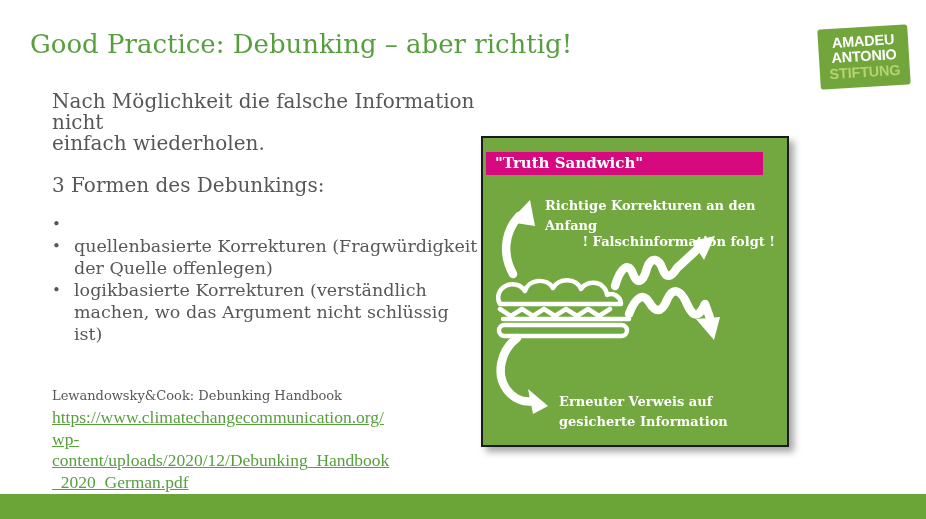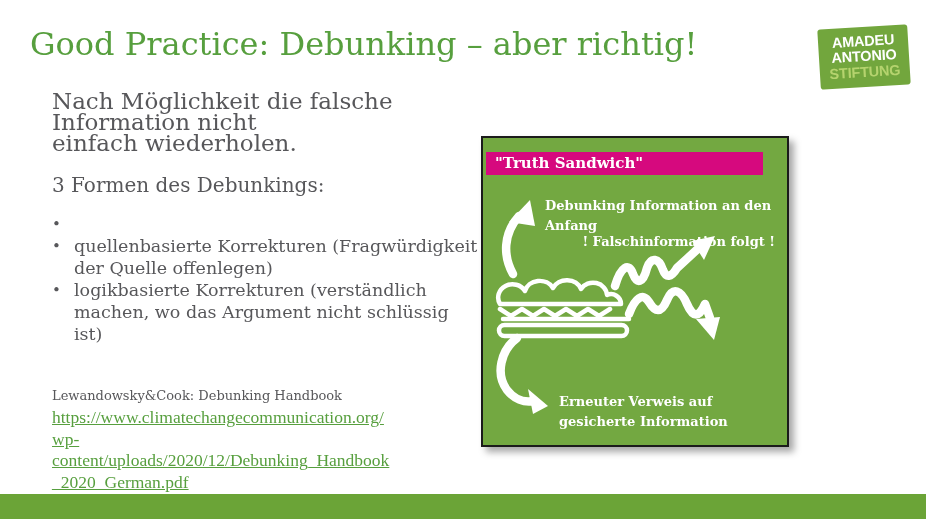--- a/index.html
+++ b/index.html
@@ -1,33 +1,33 @@
 <!DOCTYPE html>
 <html><head>
 <meta charset="utf-8">
 <style>
   html,body{margin:0;padding:0;background:#fff;}
   .slide{position:relative;width:926px;height:519px;background:#ffffff;overflow:hidden;
          font-family:"DejaVu Serif", serif;}
   .ml{white-space:pre-line;}
 
   
-  .title{position:absolute;left:30px;top:28px;font-size:32px;line-height:32px;
+  .title{position:absolute;left:30px;top:28px;font-size:26px;line-height:32px;
          color:#579f3e;}
 
   
   .logo{position:absolute;left:819px;top:27px;width:90px;height:60px;background:#72a63d;
         border-radius:3px;transform:rotate(-3.5deg);display:flex;flex-direction:column;
         align-items:center;justify-content:center;
         font-family:"Liberation Sans", sans-serif;font-weight:bold;}
   .logo div{font-size:14.5px;line-height:15.5px;letter-spacing:-0.2px;color:#ffffff;}
   .logo .lt{color:#b5d36e;}
 
   
-  .p1{position:absolute;left:52px;top:91px;width:440px;font-size:23px;line-height:21px;color:#57575a;}
+  .p1{position:absolute;left:52px;top:91px;width:440px;font-size:20px;line-height:21px;color:#57575a;}
   .h2{position:absolute;left:52px;top:175px;width:440px;font-size:20px;line-height:21px;color:#57575a;}
   .bullets{position:absolute;left:52px;top:213px;width:445px;margin:0;padding:0;list-style:none;
            font-size:17.5px;line-height:22px;color:#57575a;}
   .bullets li{display:flex;}
   .bullets .marker{width:22px;flex:0 0 22px;font-size:15px;}
   .source{position:absolute;left:52px;top:385px;width:440px;font-size:13px;line-height:21px;color:#57575a;}
   .link{position:absolute;left:52px;top:407px;width:445px;font-size:17.5px;line-height:21.5px;
         color:#579f3e;text-decoration:underline;cursor:pointer;font-family:Liberation Serif, serif;}
 
   
@@ -120,21 +120,21 @@
 
       <g>
         <path class="sand" d="M17,166 a14,13 0 0 1 25,-13 a15,13 0 0 1 28,-3 a15,13 0 0 1 28,1 a14,13 0 0 1 26,6 a10,10 0 0 1 14,9 Z"></path>
         <path class="sand" d="M17,171 l11,7 11,-7 11,7 11,-7 11,7 11,-7 11,7 11,-7 11,7 11,-7"></path>
         <path class="sand" d="M20,181 L146,181"></path>
         <rect class="bb" x="16" y="187" width="128" height="11" rx="5.5"></rect>
       </g>
     </svg>
 
     <div class="banner">"Truth Sandwich"</div>
-    <div class="glabel lab1 ml">Debunking Information an den
+    <div class="glabel lab1 ml">Richtige Korrekturen an den
 Anfang</div>
     <div class="glabel lab2 ml">! Falschinformation folgt !</div>
     <div class="glabel lab4 ml">Erneuter Verweis auf
 gesicherte Information</div>
   </div>
 
   <div class="footer"></div>
 
 </div>
 

